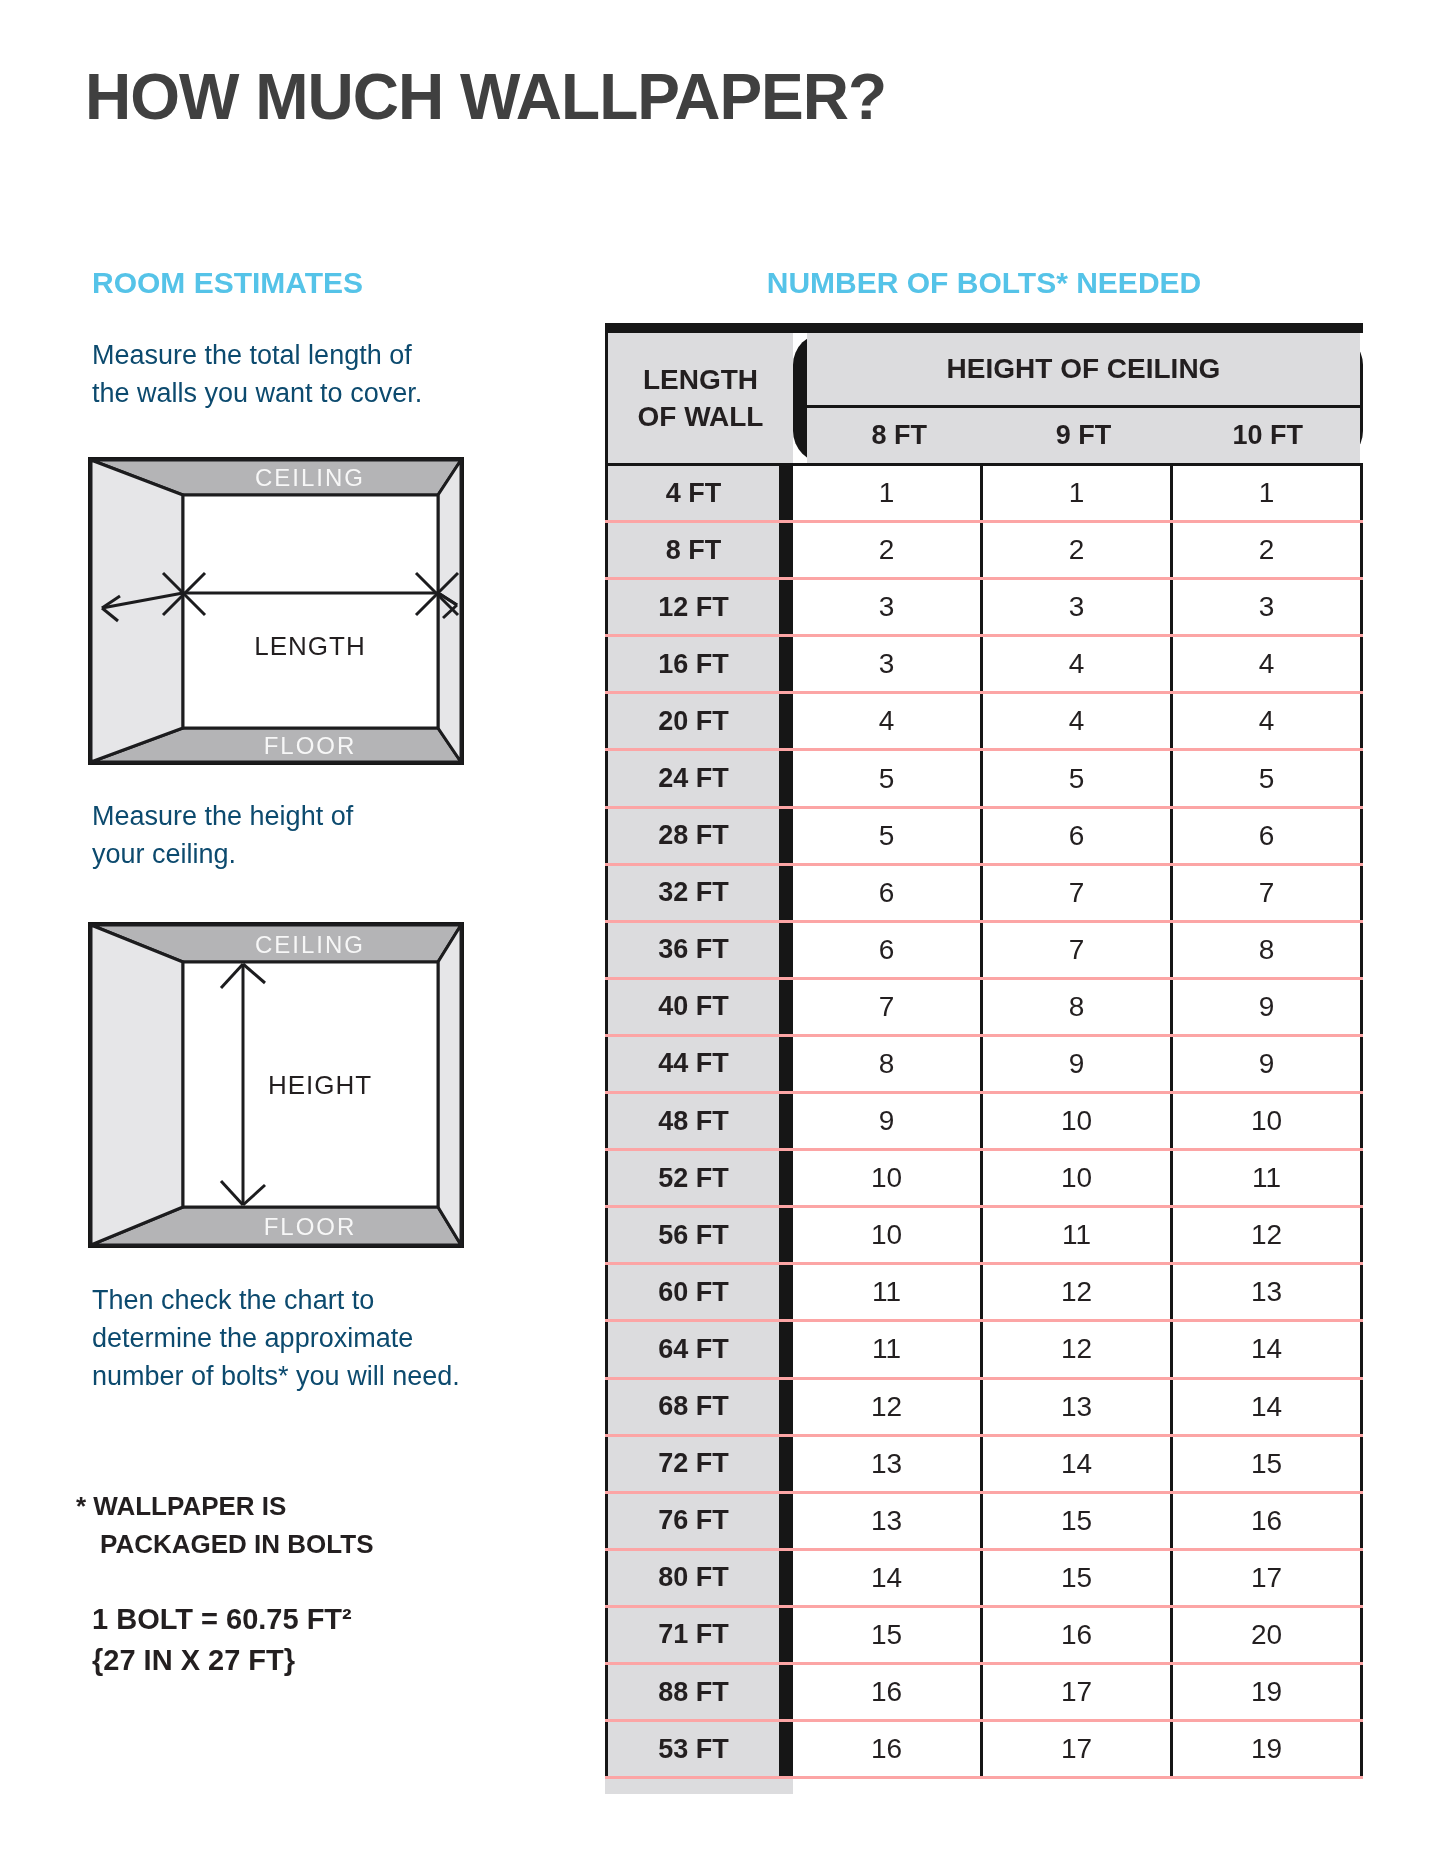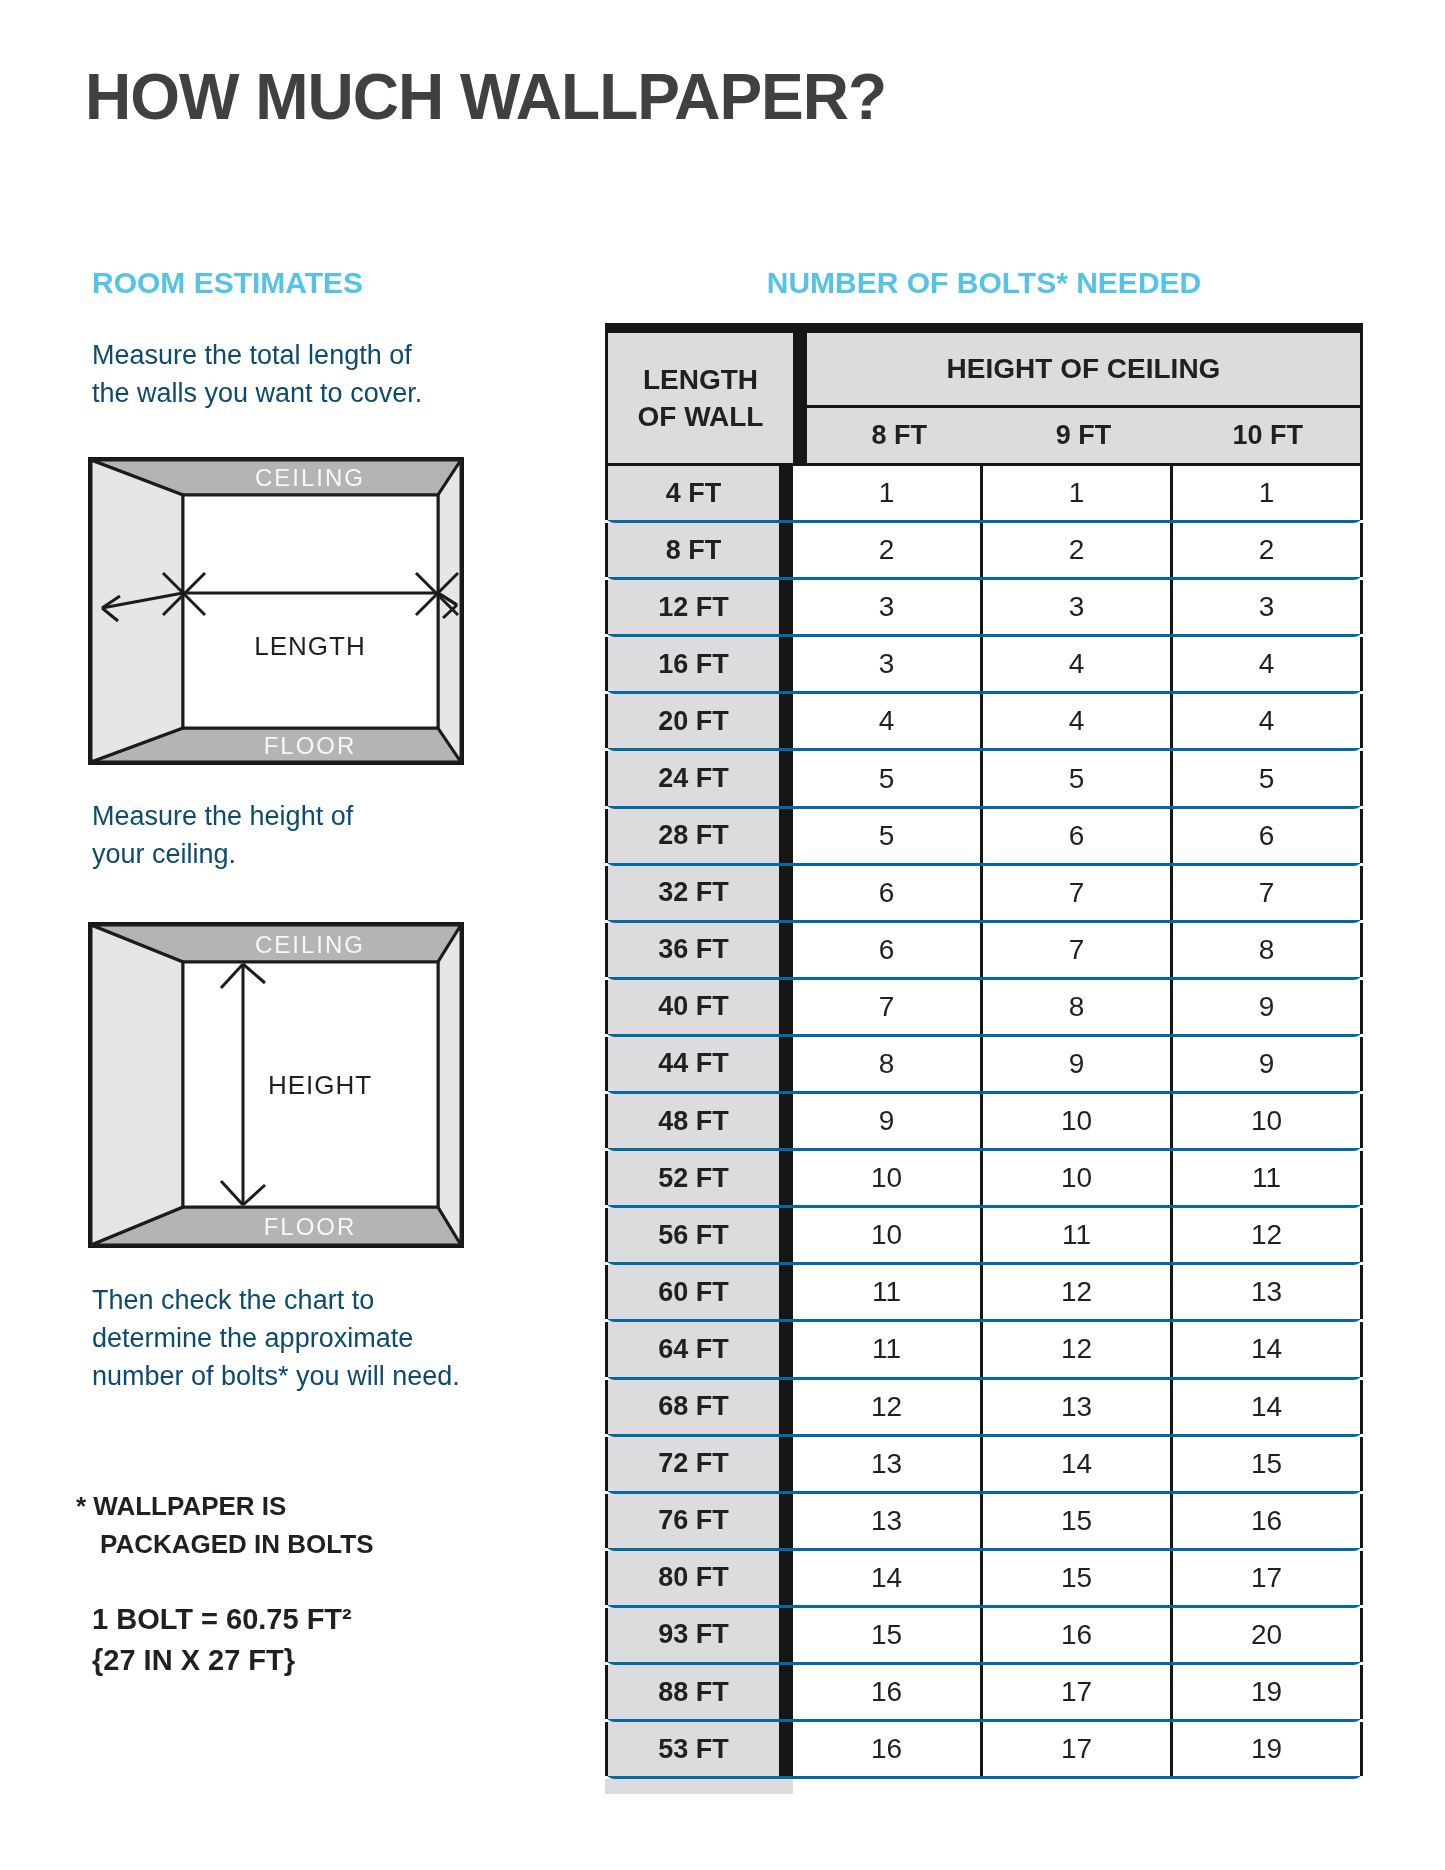--- a/index.html
+++ b/index.html
@@ -41,35 +41,35 @@
   .bt-topbar { height:10px; background:#161616; }
   .bt-header { display:flex; height:130px; }
   .bt-corner {
     width:188px; box-sizing:border-box; background:#dcdcde;
     border-left:3px solid #161616;
     display:flex; align-items:center; justify-content:center; text-align:center;
     font-weight:700; font-size:28px; line-height:37px; white-space:pre-line;
   }
   .bt-right {
     flex:1; box-sizing:border-box; display:flex; flex-direction:column;
-    border-left:14px solid #161616; border-right:3px solid #161616;
+    border-left:14px solid #161616; border-right:3px solid #161616;border-radius:32px;
   }
   .bt-group {
     height:75px; box-sizing:border-box; background:#dcdcde;
     border-bottom:3px solid #161616;
     display:flex; align-items:center; justify-content:center;
     font-weight:700; font-size:28px;
   }
   .bt-fts { flex:1; background:#dcdcde; display:flex; }
   .bt-ft {
     flex:1; display:flex; align-items:center; justify-content:center;
     font-weight:700; font-size:27px;
   }
   .bt-body { border-top:3px solid #161616; }
-  .bt-row { display:flex; height:57.1px; box-sizing:border-box; border-bottom:3px solid #0369a1;border-radius:9px; }
+  .bt-row { display:flex; height:57.1px; box-sizing:border-box; border-bottom:3px solid #fca5a5; }
   .bt-label {
     width:188px; box-sizing:border-box; background:#dcdcde;
     border-left:3px solid #161616; border-right:14px solid #161616;
     display:flex; align-items:center; justify-content:center;
     font-weight:700; font-size:27px;
   }
   .bt-cell {
     flex:1; box-sizing:border-box; background:#ffffff; border-right:3px solid #161616;
     display:flex; align-items:center; justify-content:center; font-size:28px;
   }
@@ -307,21 +307,21 @@
         </div>
 
         <div class="bt-row">
           <div class="bt-label">80 FT</div>
           <div class="bt-cell">14</div>
           <div class="bt-cell">15</div>
           <div class="bt-cell">17</div>
         </div>
 
         <div class="bt-row">
-          <div class="bt-label">93 FT</div>
+          <div class="bt-label">71 FT</div>
           <div class="bt-cell">15</div>
           <div class="bt-cell">16</div>
           <div class="bt-cell">20</div>
         </div>
 
         <div class="bt-row">
           <div class="bt-label">88 FT</div>
           <div class="bt-cell">16</div>
           <div class="bt-cell">17</div>
           <div class="bt-cell">19</div>

